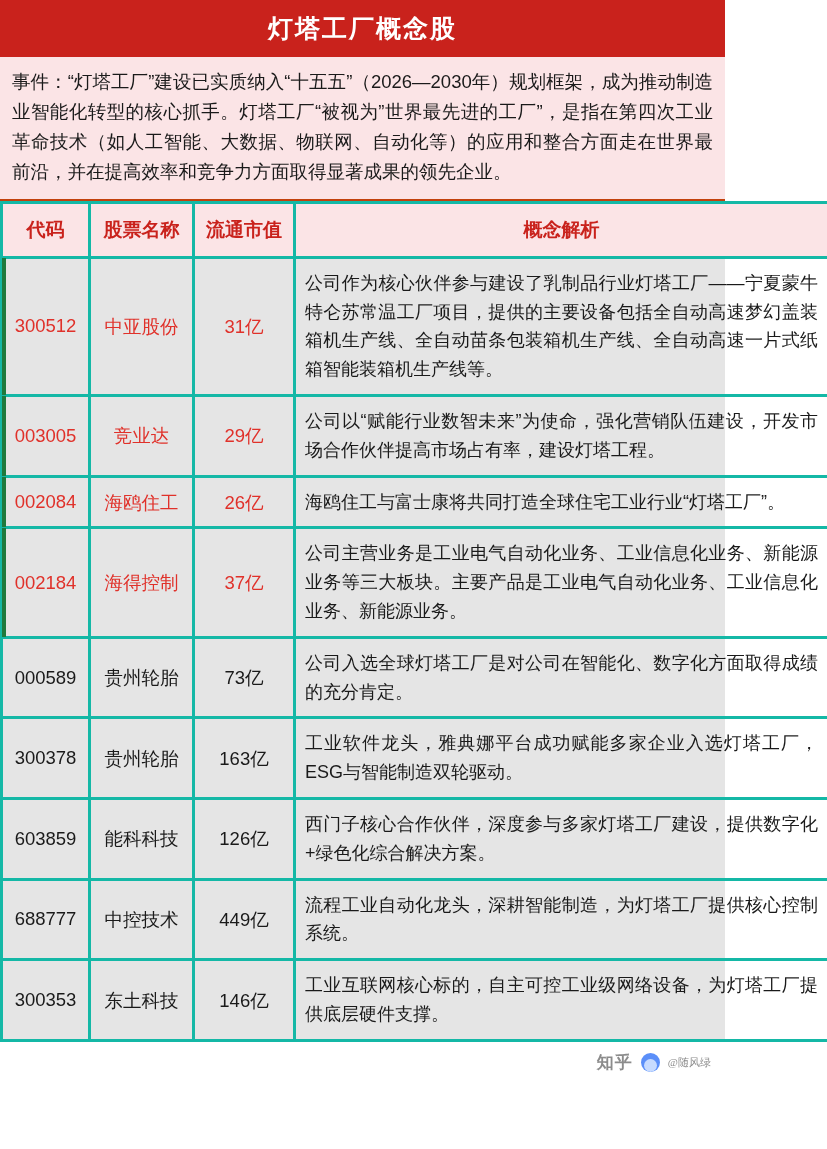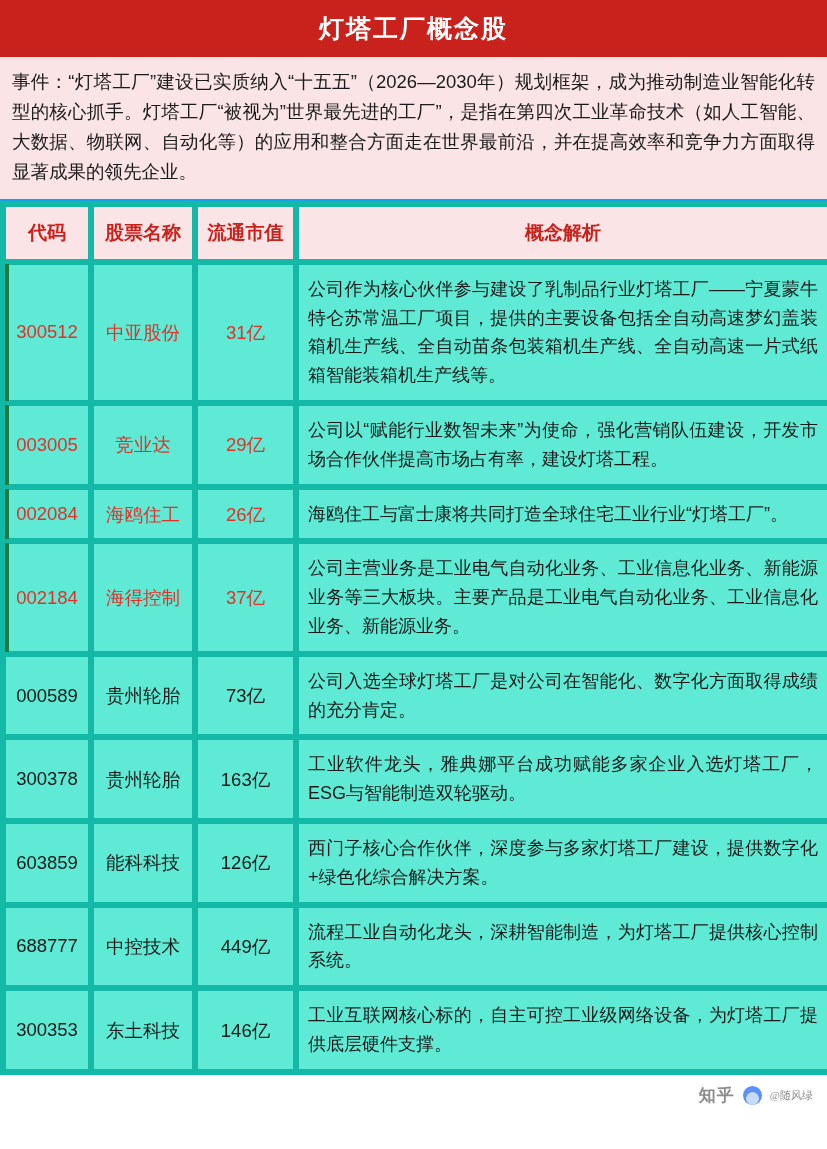--- a/index.html
+++ b/index.html
@@ -7,54 +7,54 @@
     padding: 0;
     background: #ffffff;
   }
   body {
     width: 827px;
     font-family: "Liberation Sans", "DejaVu Sans", sans-serif;
     color: #1a1a1a;
     -webkit-font-smoothing: antialiased;
   }
   .page {
-    width: 827px;
+    width: 725px;
     position: relative;
-    background: #5eead4;
+    background: #e5e5e5;
   }
   
   .title-bar {
     background: #c9221c;
     color: #ffffff;
     text-align: center;
     font-size: 25px;
     font-weight: bold;
     letter-spacing: 2px;
     padding: 13px 0 14px 0;
     line-height: 1.2;
   }
   
   .event-box {
     background: #fbe4e6;
     color: #1a1a1a;
     font-size: 18.5px;
     line-height: 1.62;
     padding: 10px 12px 12px 12px;
     text-align: justify;
-    border-bottom: 2px solid #0ea5e9;
+    border-bottom: 2px solid #c2410c;
   }
   
   table.stock-table {
     border-collapse: collapse;
     width: 827px;
     table-layout: fixed;
   }
   table.stock-table th,
   table.stock-table td {
-    border: 6px solid #14b8a6;
+    border: 3px solid #14b8a6;
     vertical-align: middle;
   }
   thead th {
     background: #fbe4e6;
     color: #c9221c;
     font-size: 19px;
     font-weight: bold;
     text-align: center;
     height: 44px;
     padding: 4px 2px;

